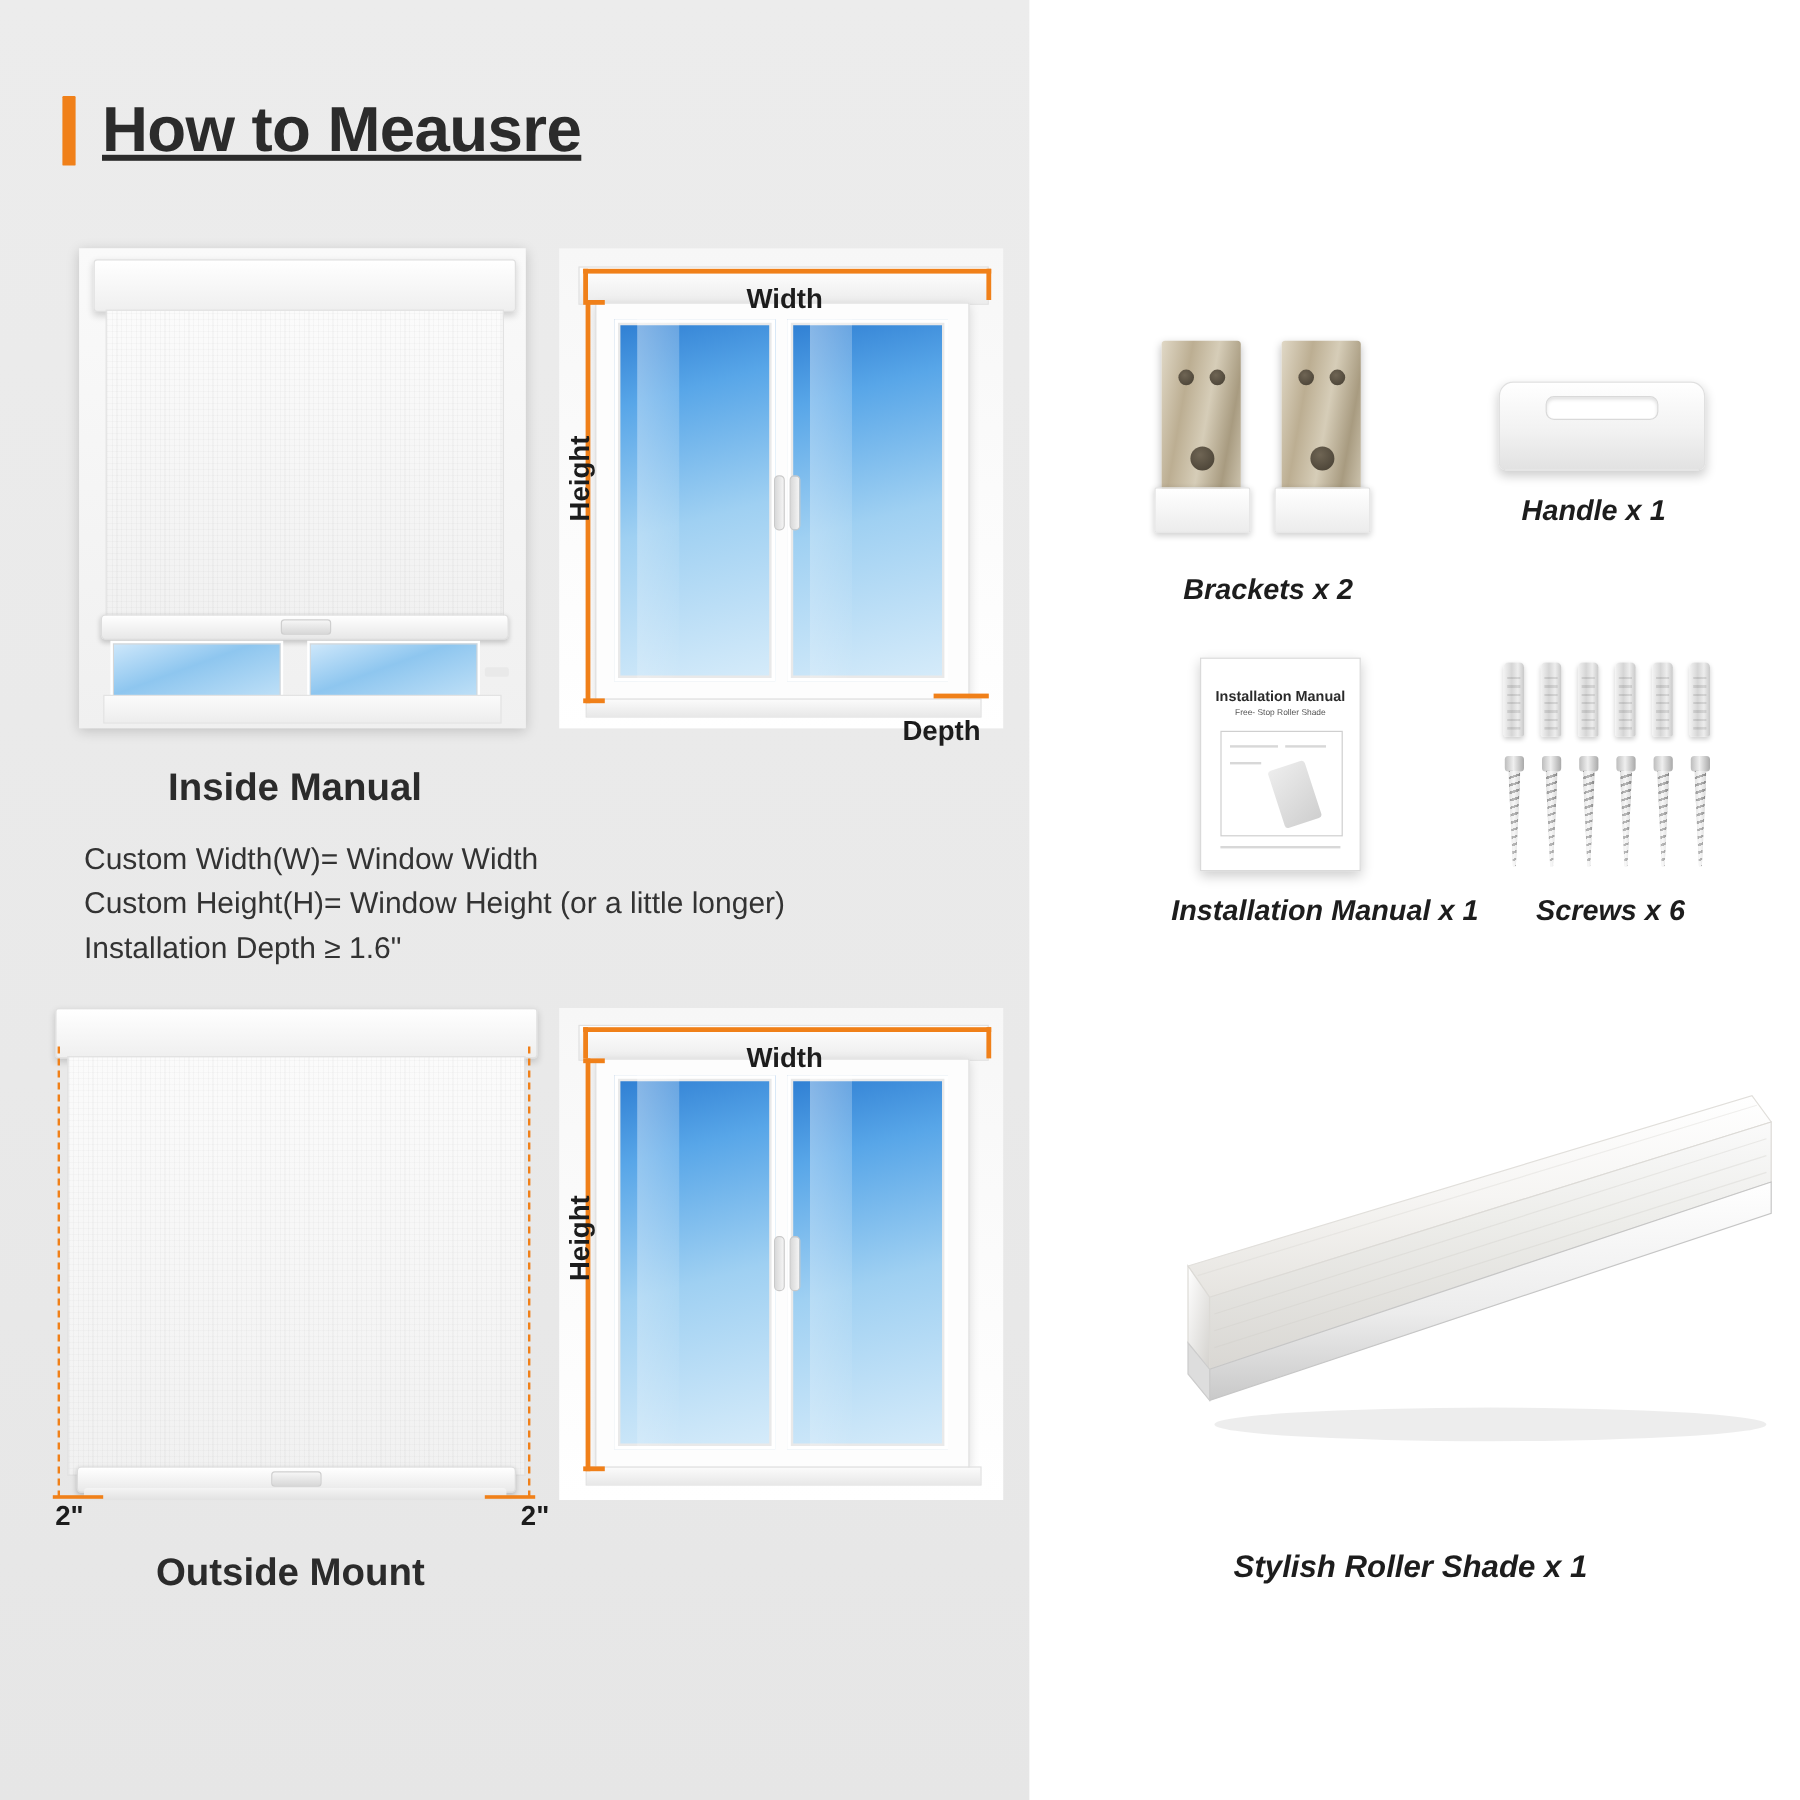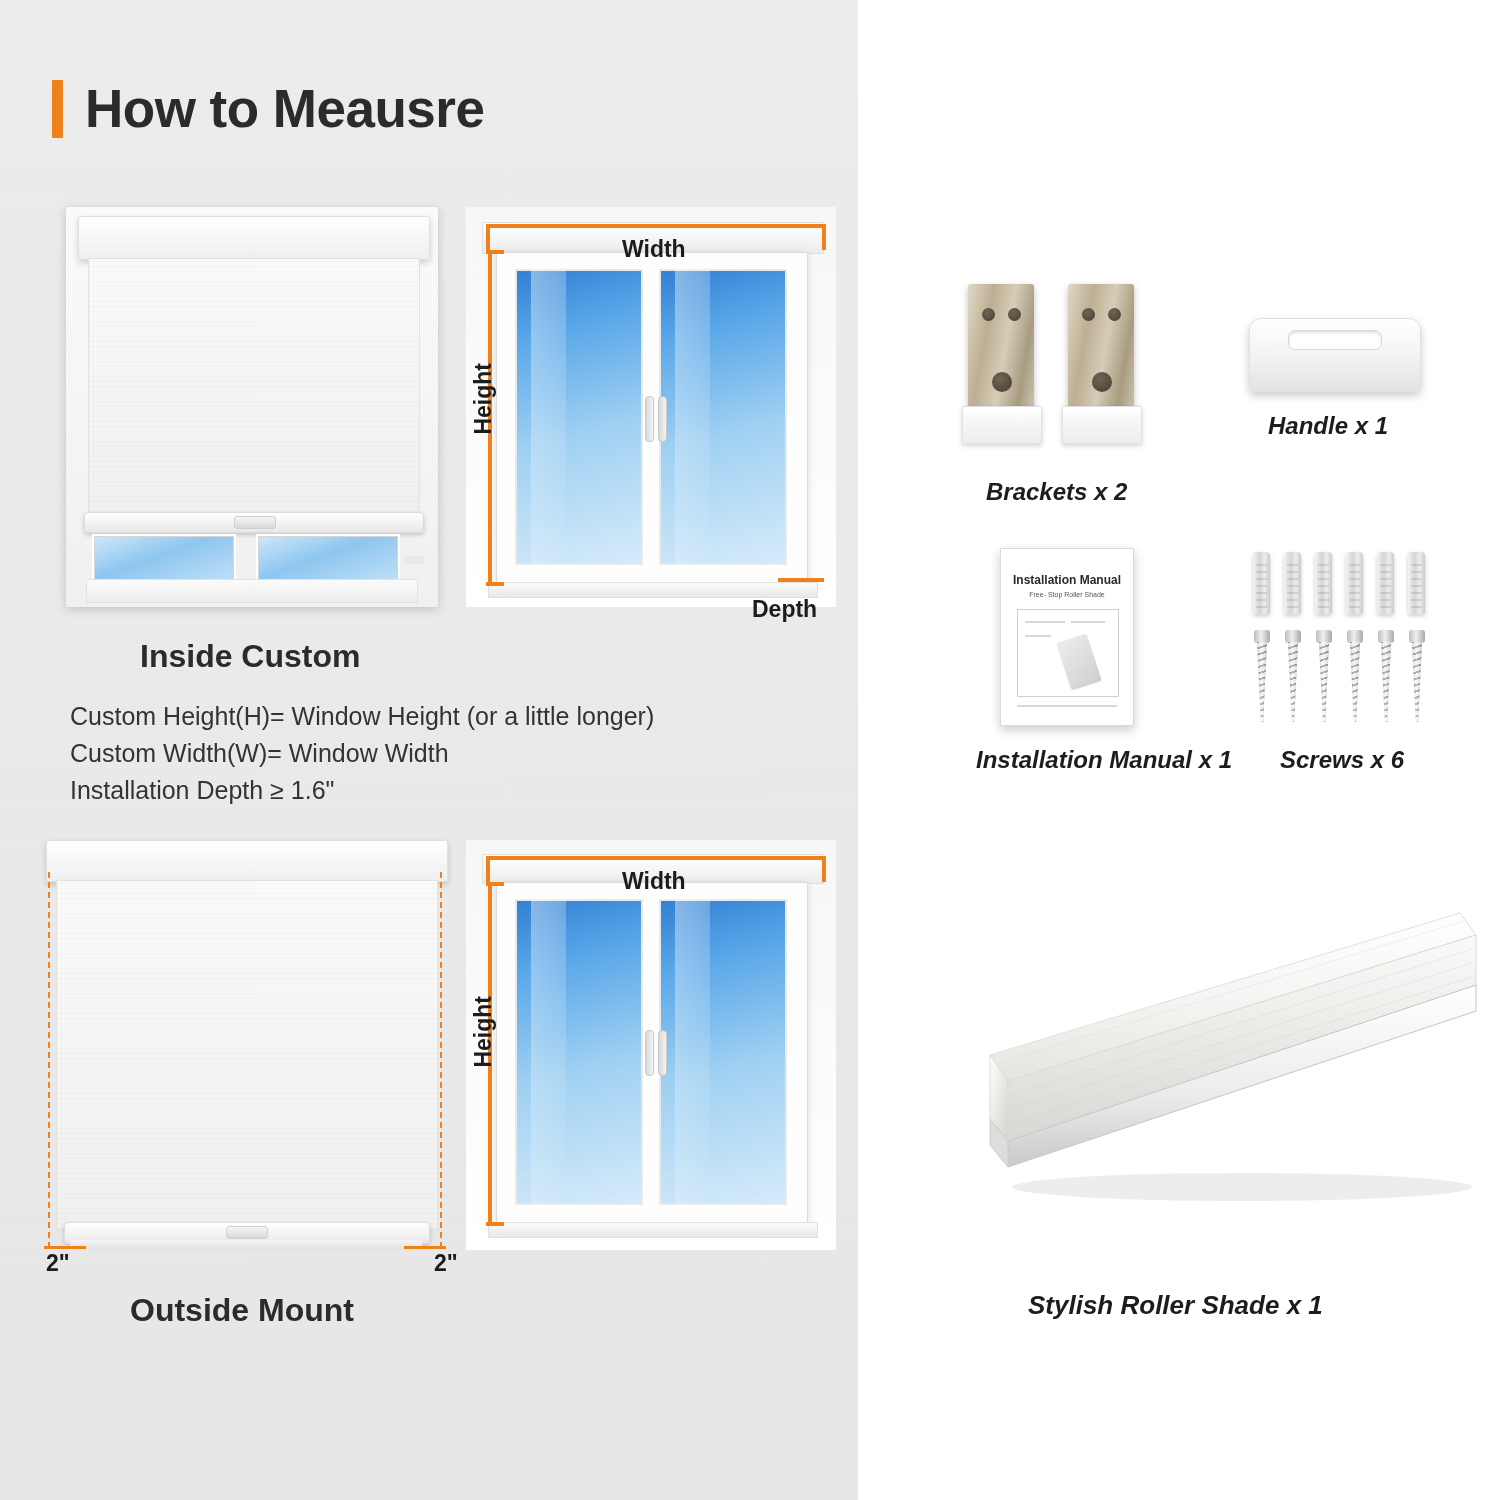--- a/index.html
+++ b/index.html
@@ -23,21 +23,21 @@
   }
 
   
   .heading{
     position:absolute;display:flex;align-items:center;
   }
   .heading .bar{
     width:11px;height:58px;background:#f08019;border-radius:1px;margin-right:22px;
   }
   .heading .txt{
-    font-size:53px;font-weight:bold;color:#2b2b2b;letter-spacing:-0.5px;white-space:nowrap;
+    font-size:53px;font-weight:bold;color:#2b2b2b;letter-spacing:-0.5px;white-space:nowrap;text-decoration:underline;
   }
   #h-left{left:52px;top:78px;}
   #h-right{left:905px;top:78px;}
 
   
   .mount-title{
     position:absolute;font-size:32px;font-weight:bold;color:#2b2b2b;
   }
   .mount-lines{
     position:absolute;font-size:25px;color:#333;line-height:37px;white-space:nowrap;
@@ -229,24 +229,24 @@
     <div class="dim-line" style="left:488px;top:250px;width:4px;height:336px;"></div>
     <div class="dim-line" style="left:486px;top:250px;width:18px;height:4px;"></div>
     <div class="dim-line" style="left:486px;top:582px;width:18px;height:4px;"></div>
     <div class="dim-line" style="left:778px;top:578px;width:46px;height:4px;"></div>
 
     <div class="dim-label" style="left:622px;top:236px;">Width</div>
     <div class="dim-vert" style="left:470px;top:363px;">Height</div>
     <div class="dim-label" style="left:752px;top:596px;">Depth</div>
   </div>
 
-  <div class="mount-title" style="left:140px;top:638px;">Inside Custom</div>
+  <div class="mount-title" style="left:140px;top:638px;">Inside Manual</div>
   <div class="mount-lines" style="left:70px;top:698px;">
+    <div>Custom Width(W)= Window Width</div>
     <div>Custom Height(H)= Window Height (or a little longer)</div>
-    <div>Custom Width(W)= Window Width</div>
     <div>Installation Depth ≥ 1.6"</div>
   </div>
 
   <div>
     <div class="shade-head" style="left:46px;top:840px;width:400px;height:40px;"></div>
     <div class="shade-fabric" style="left:56px;top:880px;width:380px;height:348px;"></div>
     <div class="shade-rail" style="left:64px;top:1222px;width:364px;height:20px;"></div>
     <div class="rail-grip" style="left:226px;top:1226px;"></div>
     <div style="position:absolute;left:70px;top:1240px;width:352px;height:10px;background:linear-gradient(180deg,#f4f4f4,#e2e2e2);border-radius:3px;"></div>
 

